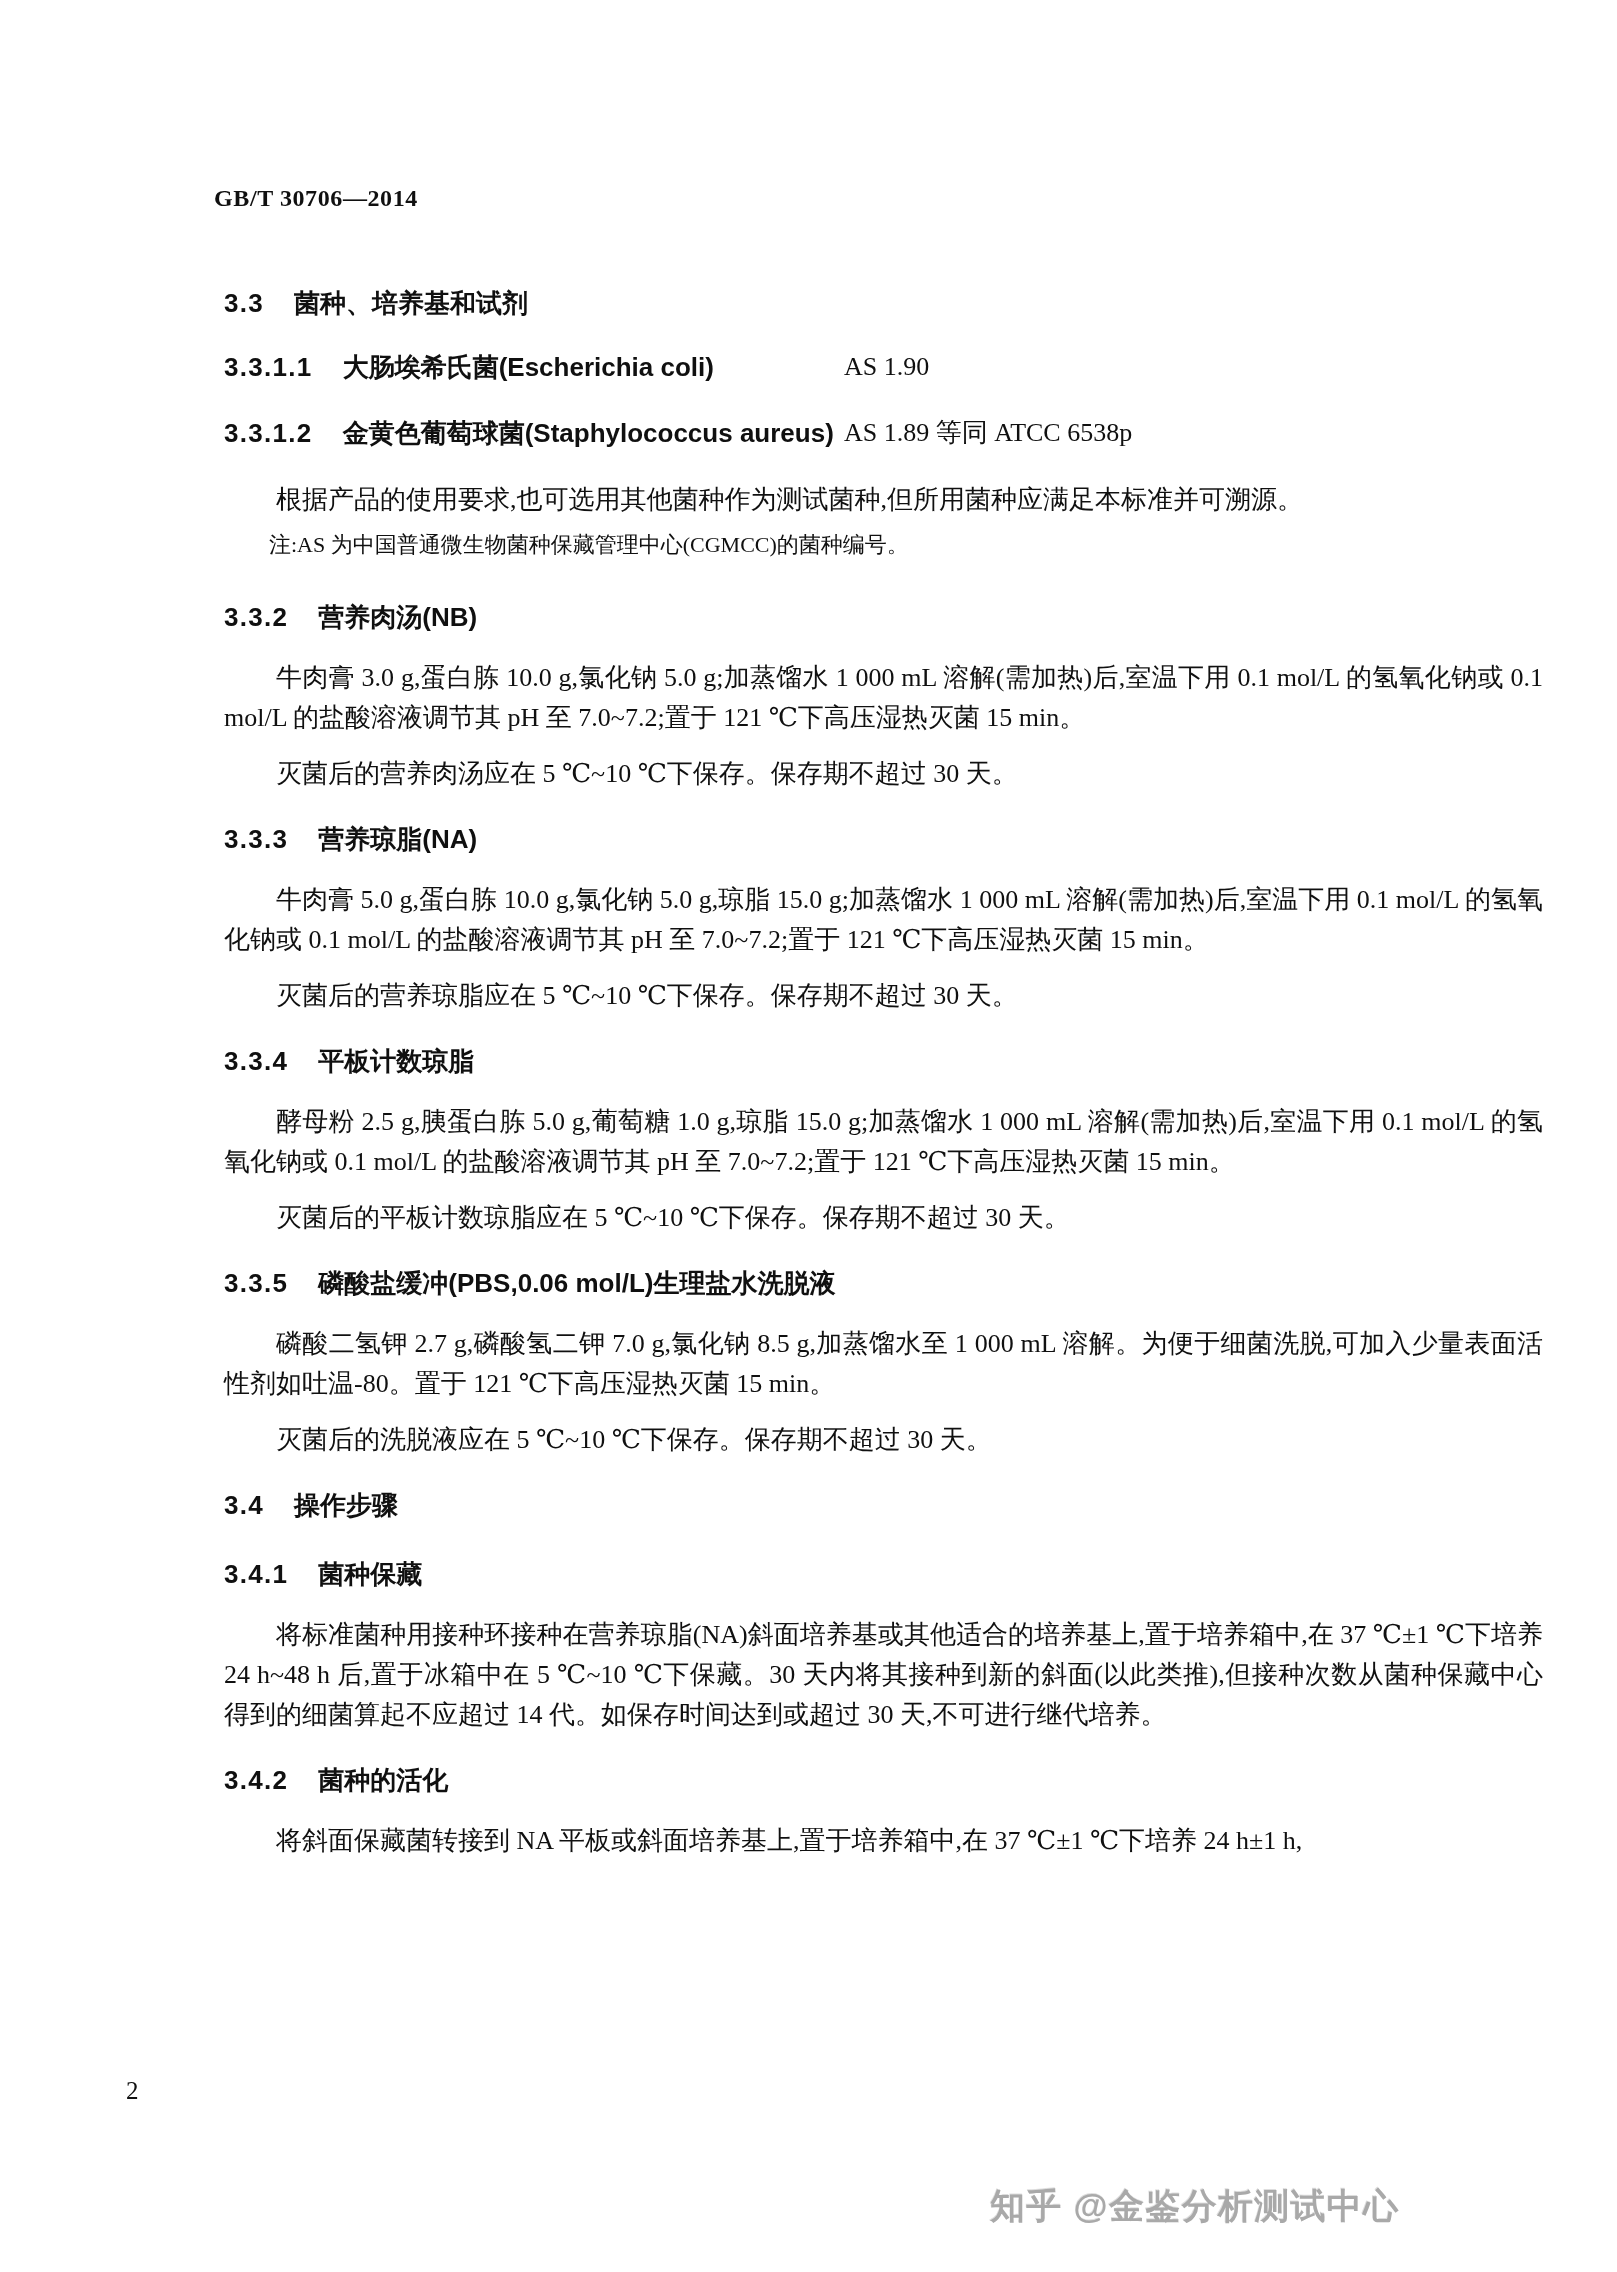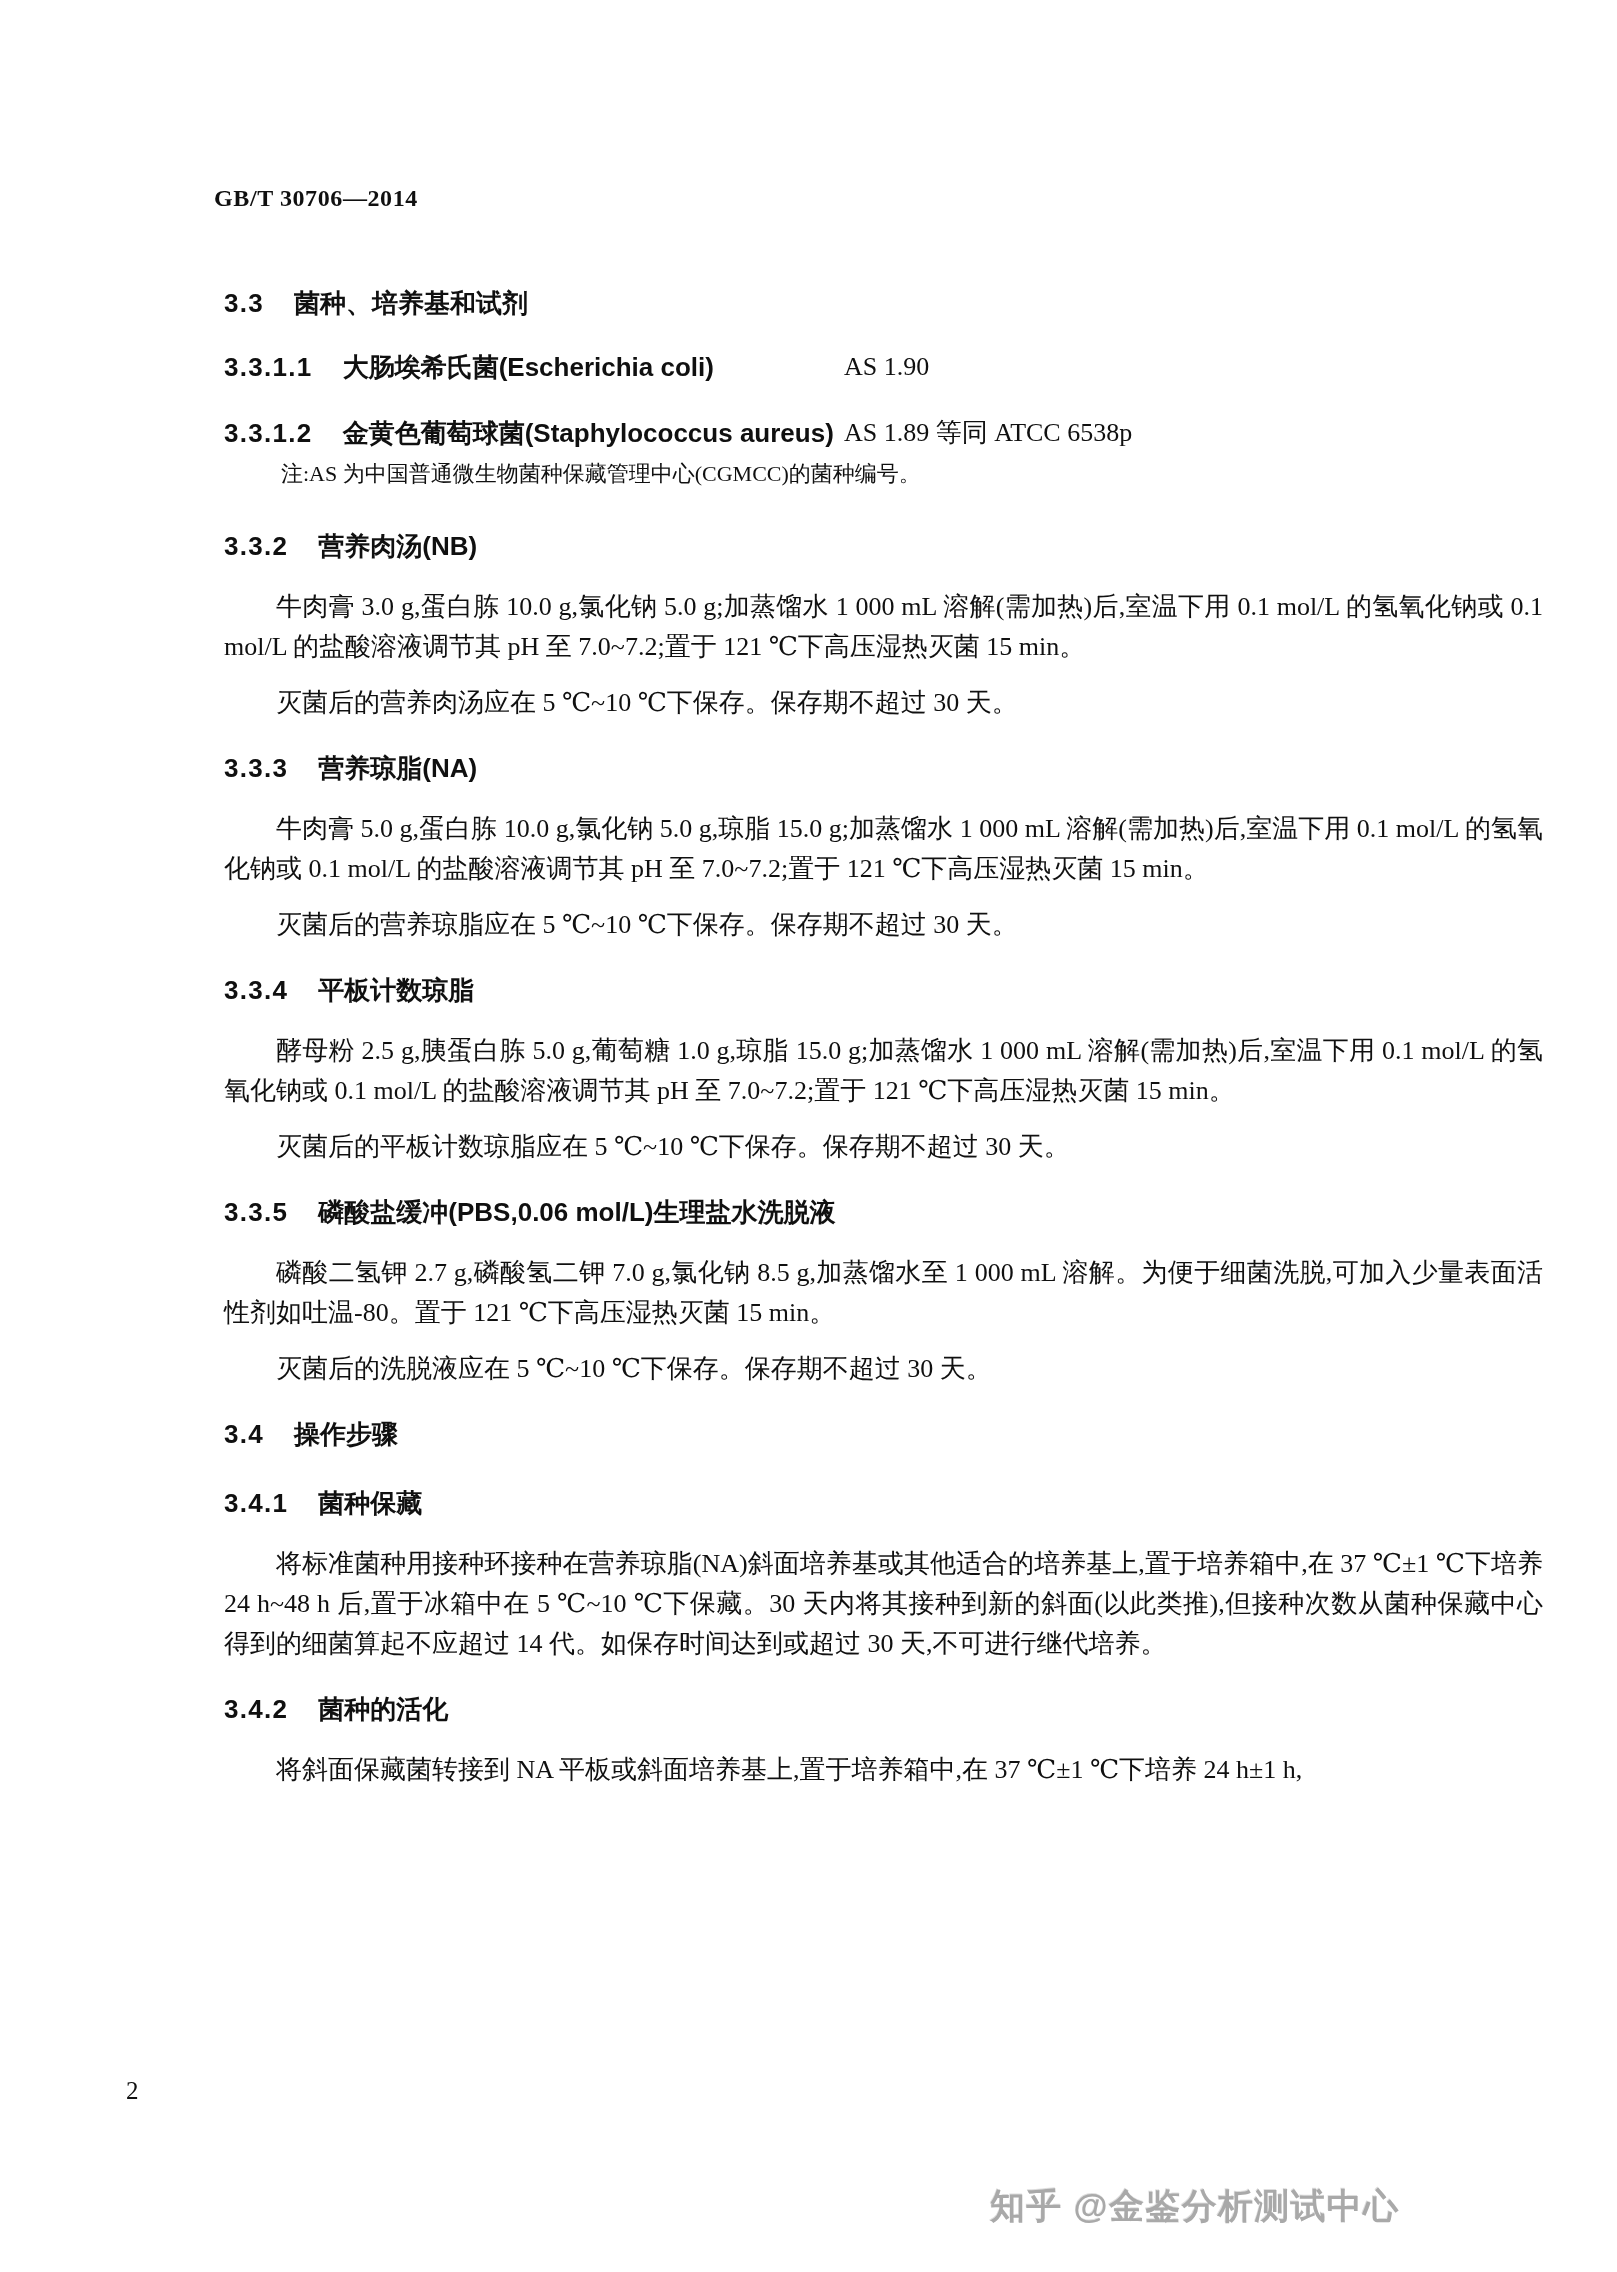--- a/index.html
+++ b/index.html
@@ -31,21 +31,21 @@
     font-weight:normal;font-size:26px;white-space:nowrap;
   }
   
   .para,.pind{
     font-size:26px;line-height:40px;text-align:justify;margin:0;
     text-justify:inter-ideograph;
   }
   .pind{text-indent:52px;}
   .para{text-indent:52px;}
   .note{
-    font-size:22px;line-height:32px;margin:12px;text-indent:45px;
+    font-size:22px;line-height:32px;margin:0;text-indent:45px;
   }
   .page-number{
     position:absolute;left:126px;top:2077px;font-size:25px;
   }
   .watermark{
     position:absolute;left:990px;top:2183px;
     font-family:"Liberation Sans","DejaVu Sans",sans-serif;
     font-size:35px;font-weight:bold;letter-spacing:1.3px;white-space:nowrap;
     color:#a9a9a9;
     text-shadow:1.9px 1.9px 1.3px rgba(255,255,255,0.95),-0.6px -0.6px 0.6px rgba(160,160,160,0.35);
@@ -67,20 +67,21 @@
   <div class="h strain" style="margin-top:32px">
     <span class="num">3.3.1.1</span><span class="ttl">大肠埃希氏菌(Escherichia coli)</span>
     <span class="code">AS 1.90</span>
   </div>
 
   <div class="h strain" style="margin-top:34px">
     <span class="num">3.3.1.2</span><span class="ttl">金黄色葡萄球菌(Staphylococcus aureus)</span>
     <span class="code">AS 1.89 等同 ATCC 6538p</span>
   </div>
 
+  <p class="pind" style="margin-top:30.5px">根据产品的使用要求,也可选用其他菌种作为测试菌种,但所用菌种应满足本标准并可溯源。</p>
 
   <p class="note" style="margin-top:9px">注:AS 为中国普通微生物菌种保藏管理中心(CGMCC)的菌种编号。</p>
 
   <div class="h" style="margin-top:40px">
     <span class="num">3.3.2</span><span class="ttl">营养肉汤(NB)</span>
   </div>
 
   <p class="para" style="margin-top:25px">牛肉膏 3.0 g,蛋白胨 10.0 g,氯化钠 5.0 g;加蒸馏水 1 000 mL 溶解(需加热)后,室温下用 0.1 mol/L 的氢氧化钠或 0.1 mol/L 的盐酸溶液调节其 pH 至 7.0~7.2;置于 121 ℃下高压湿热灭菌 15 min。</p>
   <p class="pind" style="margin-top:16px">灭菌后的营养肉汤应在 5 ℃~10 ℃下保存。保存期不超过 30 天。</p>
 

